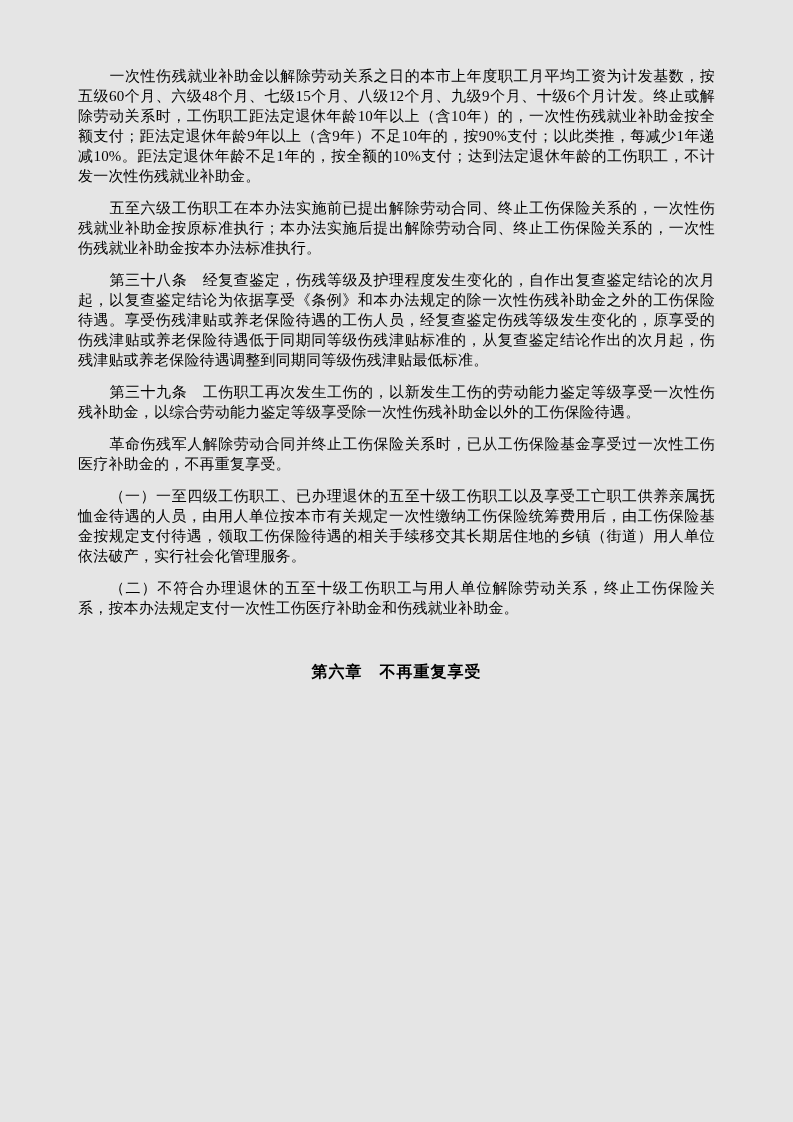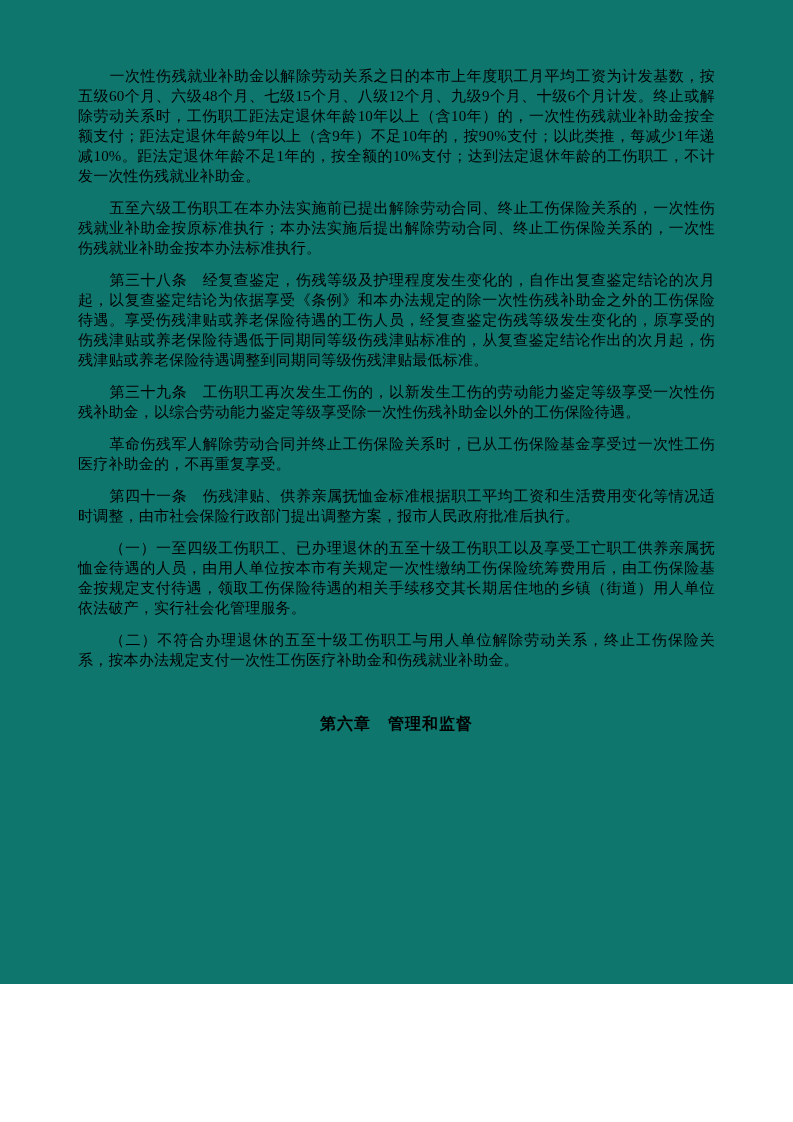--- a/index.html
+++ b/index.html
@@ -3,22 +3,22 @@
 <meta charset="utf-8">
 <style>
   html, body {
     margin: 0;
     padding: 0;
     background: #ffffff;
   }
   .page {
     position: relative;
     width: 793px;
-    height: 984px;
-    background: #0f766e;
+    height: 1122px;
+    background: #e5e5e5;
     color: #000000;
     font-family: "Liberation Serif", "DejaVu Serif", serif;
     font-size: 15px;
     line-height: 20px;
     box-sizing: border-box;
     padding: 66px 78px 40px 78px;
     overflow: hidden;
   }
   .para {
     margin: 0 0 12px 0;
@@ -38,17 +38,16 @@
 </style>
 </head>
 <body>
 
 <div class="page">
   <p class="para">一次性伤残就业补助金以解除劳动关系之日的本市上年度职工月平均工资为计发基数，按五级60个月、六级48个月、七级15个月、八级12个月、九级9个月、十级6个月计发。终止或解除劳动关系时，工伤职工距法定退休年龄10年以上（含10年）的，一次性伤残就业补助金按全额支付；距法定退休年龄9年以上（含9年）不足10年的，按90%支付；以此类推，每减少1年递减10%。距法定退休年龄不足1年的，按全额的10%支付；达到法定退休年龄的工伤职工，不计发一次性伤残就业补助金。</p>
   <p class="para">五至六级工伤职工在本办法实施前已提出解除劳动合同、终止工伤保险关系的，一次性伤残就业补助金按原标准执行；本办法实施后提出解除劳动合同、终止工伤保险关系的，一次性伤残就业补助金按本办法标准执行。</p>
   <p class="para">第三十八条　经复查鉴定，伤残等级及护理程度发生变化的，自作出复查鉴定结论的次月起，以复查鉴定结论为依据享受《条例》和本办法规定的除一次性伤残补助金之外的工伤保险待遇。享受伤残津贴或养老保险待遇的工伤人员，经复查鉴定伤残等级发生变化的，原享受的伤残津贴或养老保险待遇低于同期同等级伤残津贴标准的，从复查鉴定结论作出的次月起，伤残津贴或养老保险待遇调整到同期同等级伤残津贴最低标准。</p>
   <p class="para">第三十九条　工伤职工再次发生工伤的，以新发生工伤的劳动能力鉴定等级享受一次性伤残补助金，以综合劳动能力鉴定等级享受除一次性伤残补助金以外的工伤保险待遇。</p>
   <p class="para">革命伤残军人解除劳动合同并终止工伤保险关系时，已从工伤保险基金享受过一次性工伤医疗补助金的，不再重复享受。</p>
-  <p class="para">第四十一条　伤残津贴、供养亲属抚恤金标准根据职工平均工资和生活费用变化等情况适时调整，由市社会保险行政部门提出调整方案，报市人民政府批准后执行。</p>
   <p class="para">（一）一至四级工伤职工、已办理退休的五至十级工伤职工以及享受工亡职工供养亲属抚恤金待遇的人员，由用人单位按本市有关规定一次性缴纳工伤保险统筹费用后，由工伤保险基金按规定支付待遇，领取工伤保险待遇的相关手续移交其长期居住地的乡镇（街道）用人单位依法破产，实行社会化管理服务。</p>
   <p class="para">（二）不符合办理退休的五至十级工伤职工与用人单位解除劳动关系，终止工伤保险关系，按本办法规定支付一次性工伤医疗补助金和伤残就业补助金。</p>
-  <h2 class="chapter-heading">第六章　管理和监督</h2>
+  <h2 class="chapter-heading">第六章　不再重复享受</h2>
 </div>
 
 </body></html>

